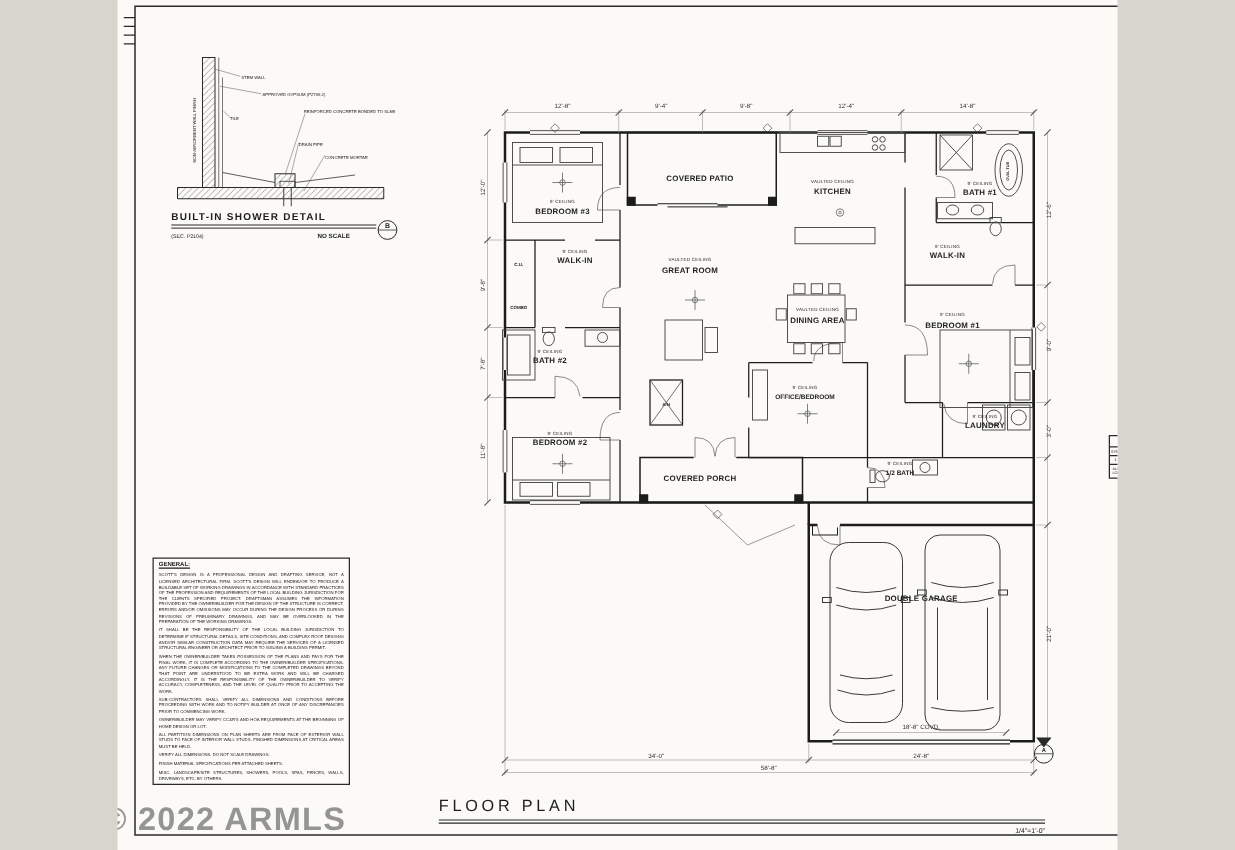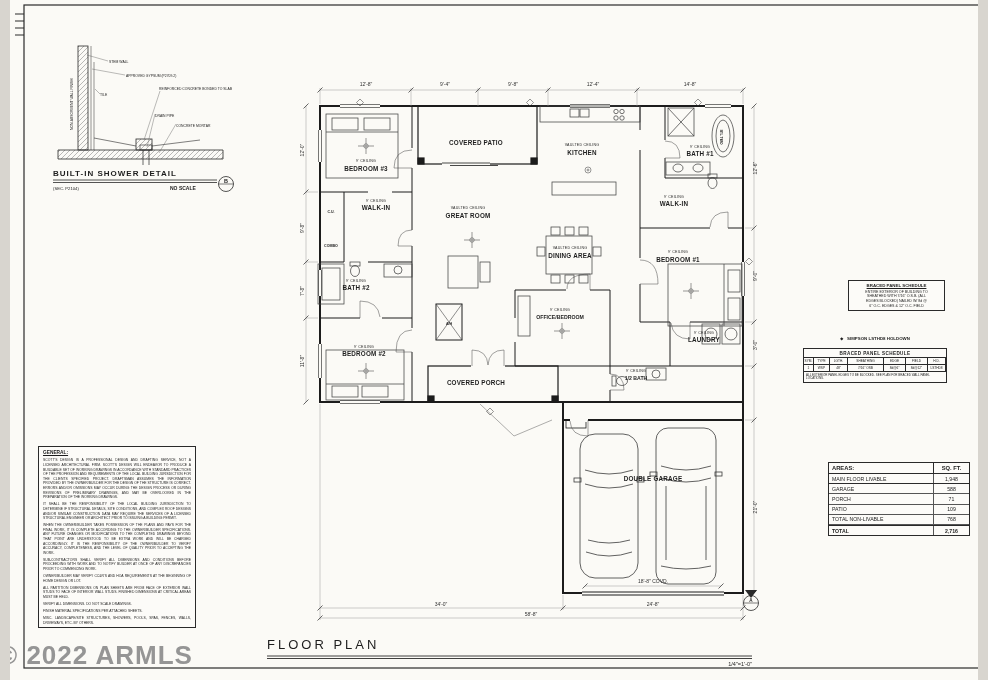--- a/index.html
+++ b/index.html
@@ -1,17 +1,17 @@
 <!DOCTYPE html>
 <html><head>
 <meta charset="utf-8">
 <style>
   html,body{margin:0;padding:0}
   body{background:#d8d5cf;font-family:"Liberation Sans","DejaVu Sans",sans-serif}
-  #sheet{position:relative;width:968px;height:680px;background:#fbfaf6;overflow:hidden;margin:0 auto}
+  #sheet{position:relative;width:800px;height:680px;background:#fbfaf6;overflow:hidden;margin:0 auto}
   #sheet>svg{position:absolute;left:0;top:0}
   svg text{font-family:"Liberation Sans","DejaVu Sans",sans-serif;fill:#1d1d1d}
   svg text.nt{font-size:3.6px;letter-spacing:.2px}
   svg text.nm{font-size:6.3px;font-weight:700;letter-spacing:.2px}
   svg text.nmsm{font-size:5.2px;font-weight:700}
   svg text.tiny{font-size:3.6px;font-weight:600}
   svg text.dim{font-size:5px;fill:#333}
   svg text.callout{font-size:3.4px;fill:#222}
   svg text.dtitle{font-size:8px;font-weight:700;letter-spacing:1px}
   svg text.dsub{font-size:4.2px}

